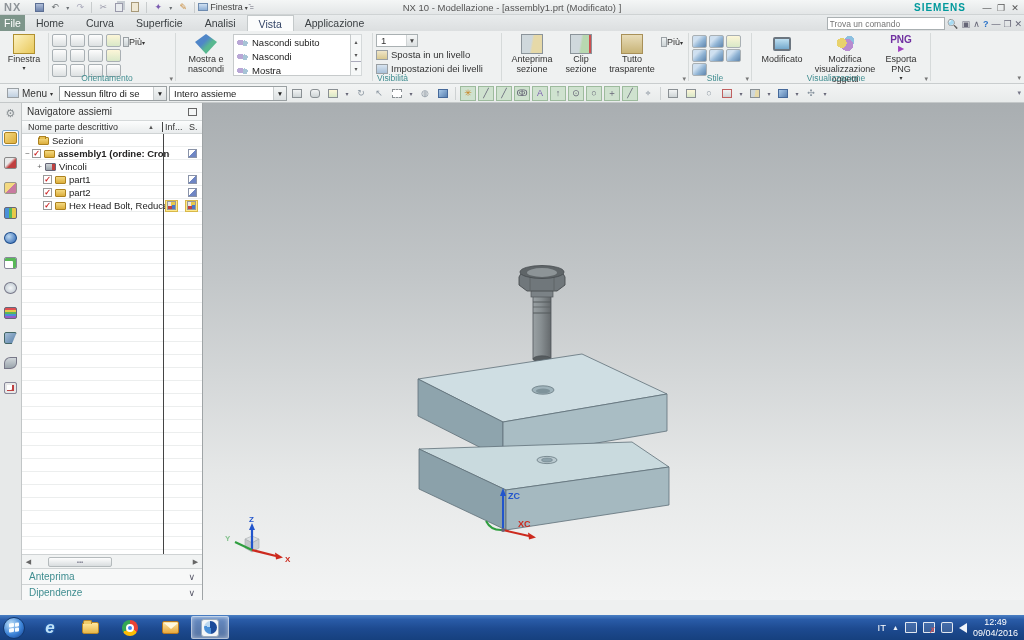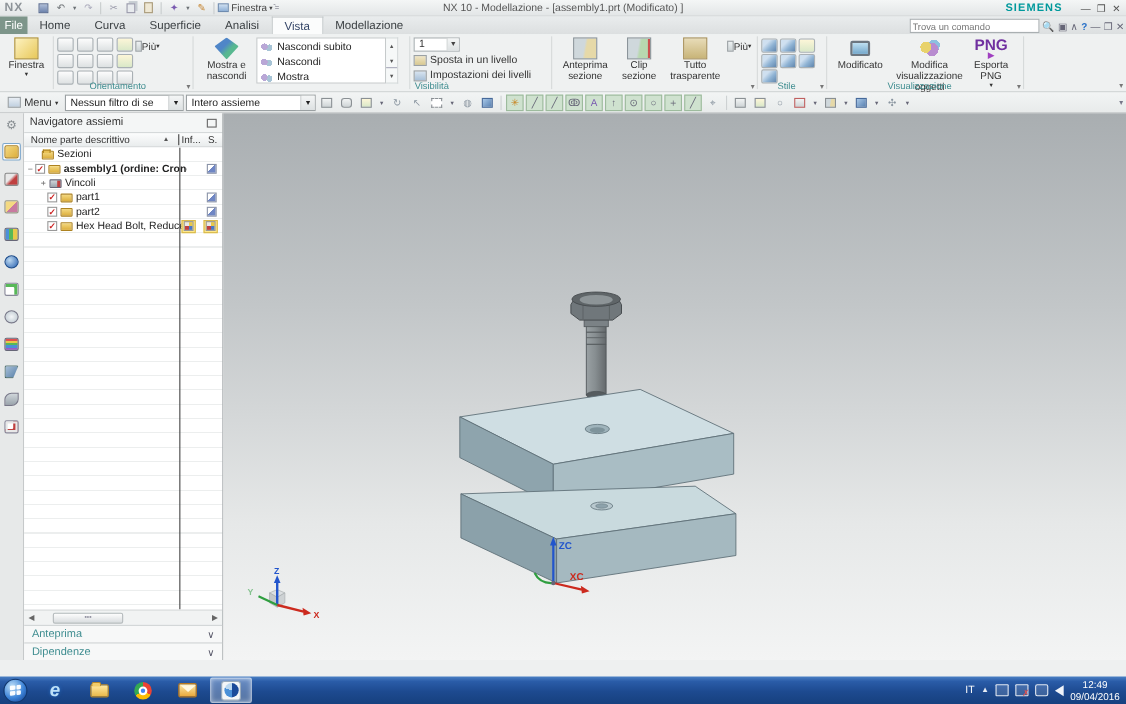--- a/index.html
+++ b/index.html
@@ -47,21 +47,21 @@
   .gallery { width:118px; height:42px; background:#fff; border:1px solid #c6cacb; margin-top:1px; font-size:9.5px; }
   .gallery .grow { display:flex; align-items:center; gap:4px; height:14px; padding-left:3px; color:#222; }
   .spec { width:11px; height:9px; background:radial-gradient(circle at 30% 50%, #b9a7d6 3px, transparent 3px), radial-gradient(circle at 70% 60%, #a7c4d6 3px, transparent 3px); }
   .galarrows { width:11px; height:42px; margin-top:1px; display:flex; flex-direction:column; border:1px solid #d5d9da; border-left:none; background:#f6f8f8; }
   .galarrows span { flex:1; display:flex; align-items:center; justify-content:center; font-size:6px; color:#555; }
   .vis-col { display:flex; flex-direction:column; gap:1px; font-size:9.5px; padding-top:1px; }
   .vrow { display:flex; align-items:center; gap:3px; height:13px; }
   .combo-sm { width:42px; height:13px; border:1px solid #a9b0b2; background:#fff; display:flex; align-items:center; justify-content:space-between; padding-left:4px; font-size:9.5px; }
   .combo-sm .arr { width:11px; height:100%; display:flex; align-items:center; justify-content:center; font-size:6.5px; color:#444; border-left:1px solid #d0d4d5; background:linear-gradient(#f4f6f6,#dde1e2); }
   .stile-grid { display:grid; grid-template-columns:repeat(3,16px); grid-auto-rows:14px; gap:0 1px; margin-top:2px; }
-  .png-ic { font-size:14px; font-weight:bold; color:#7030a0; line-height:1; }
+  .png-ic { font-size:10px; font-weight:bold; color:#7030a0; line-height:1; }
   .png-play { color:#a040c0; font-size:8px; }
   .mon { width:18px; height:14px; border:2px solid #6c7680; background:linear-gradient(#bfe0f2,#74a8cc); border-radius:2px; }
   .blob { width:20px; height:16px; background:radial-gradient(circle at 35% 45%, #e8d26c 5px, transparent 5px), radial-gradient(circle at 60% 55%, #b88cd0 6px, transparent 6px), radial-gradient(circle at 70% 35%, #8cc0e0 5px, transparent 5px); }
   .secico { width:18px; height:16px; background:linear-gradient(100deg,#cfd8dc 45%, #e6d9a8 55%); border:1px solid #8b949a; }
   .clipico { width:18px; height:16px; background:linear-gradient(100deg,#cfd8dc 45%, #b8d8b0 55%); border:1px solid #8b949a; box-shadow:inset -2px 0 0 #cc5050; }
   .shglass { width:20px; height:16px; background:linear-gradient(135deg,#4f86c8 40%,#58b890 60%); clip-path:polygon(0 40%,50% 0,100% 40%,50% 100%); }
   .ribbon-endarrow { position:absolute; right:3px; bottom:1px; font-size:7px; color:#777; }
 
   
   #toolbar { left:0; top:84px; width:1024px; height:19px; background:linear-gradient(#f2f4f4,#e8ebeb); border-bottom:1px solid #c4c8c9; display:flex; align-items:center; gap:2px; padding:0 3px; }
@@ -181,21 +181,21 @@
     </span>
   </div>
 
   <div id="tabrow" class="abs">
     <span class="tab file">File</span>
     <span class="tab">Home</span>
     <span class="tab">Curva</span>
     <span class="tab">Superficie</span>
     <span class="tab">Analisi</span>
     <span class="tab active">Vista</span>
-    <span class="tab">Modellazione</span>
+    <span class="tab">Applicazione</span>
   </div>
   <div id="tab-right" class="abs">
     <input id="cmd-finder" placeholder="Trova un comando" style="">
     <span class="mini-glyph">🔍</span>
     <span class="mini-glyph" style="color:#667;">▣</span>
     <span class="mini-glyph" style="color:#667;">∧</span>
     <span class="mini-glyph" style="color:#2a72c8;font-weight:bold;">?</span>
     <span class="mini-glyph" style="color:#667;">—</span>
     <span class="mini-glyph" style="color:#667;">❐</span>
     <span class="mini-glyph" style="color:#667;">✕</span>

